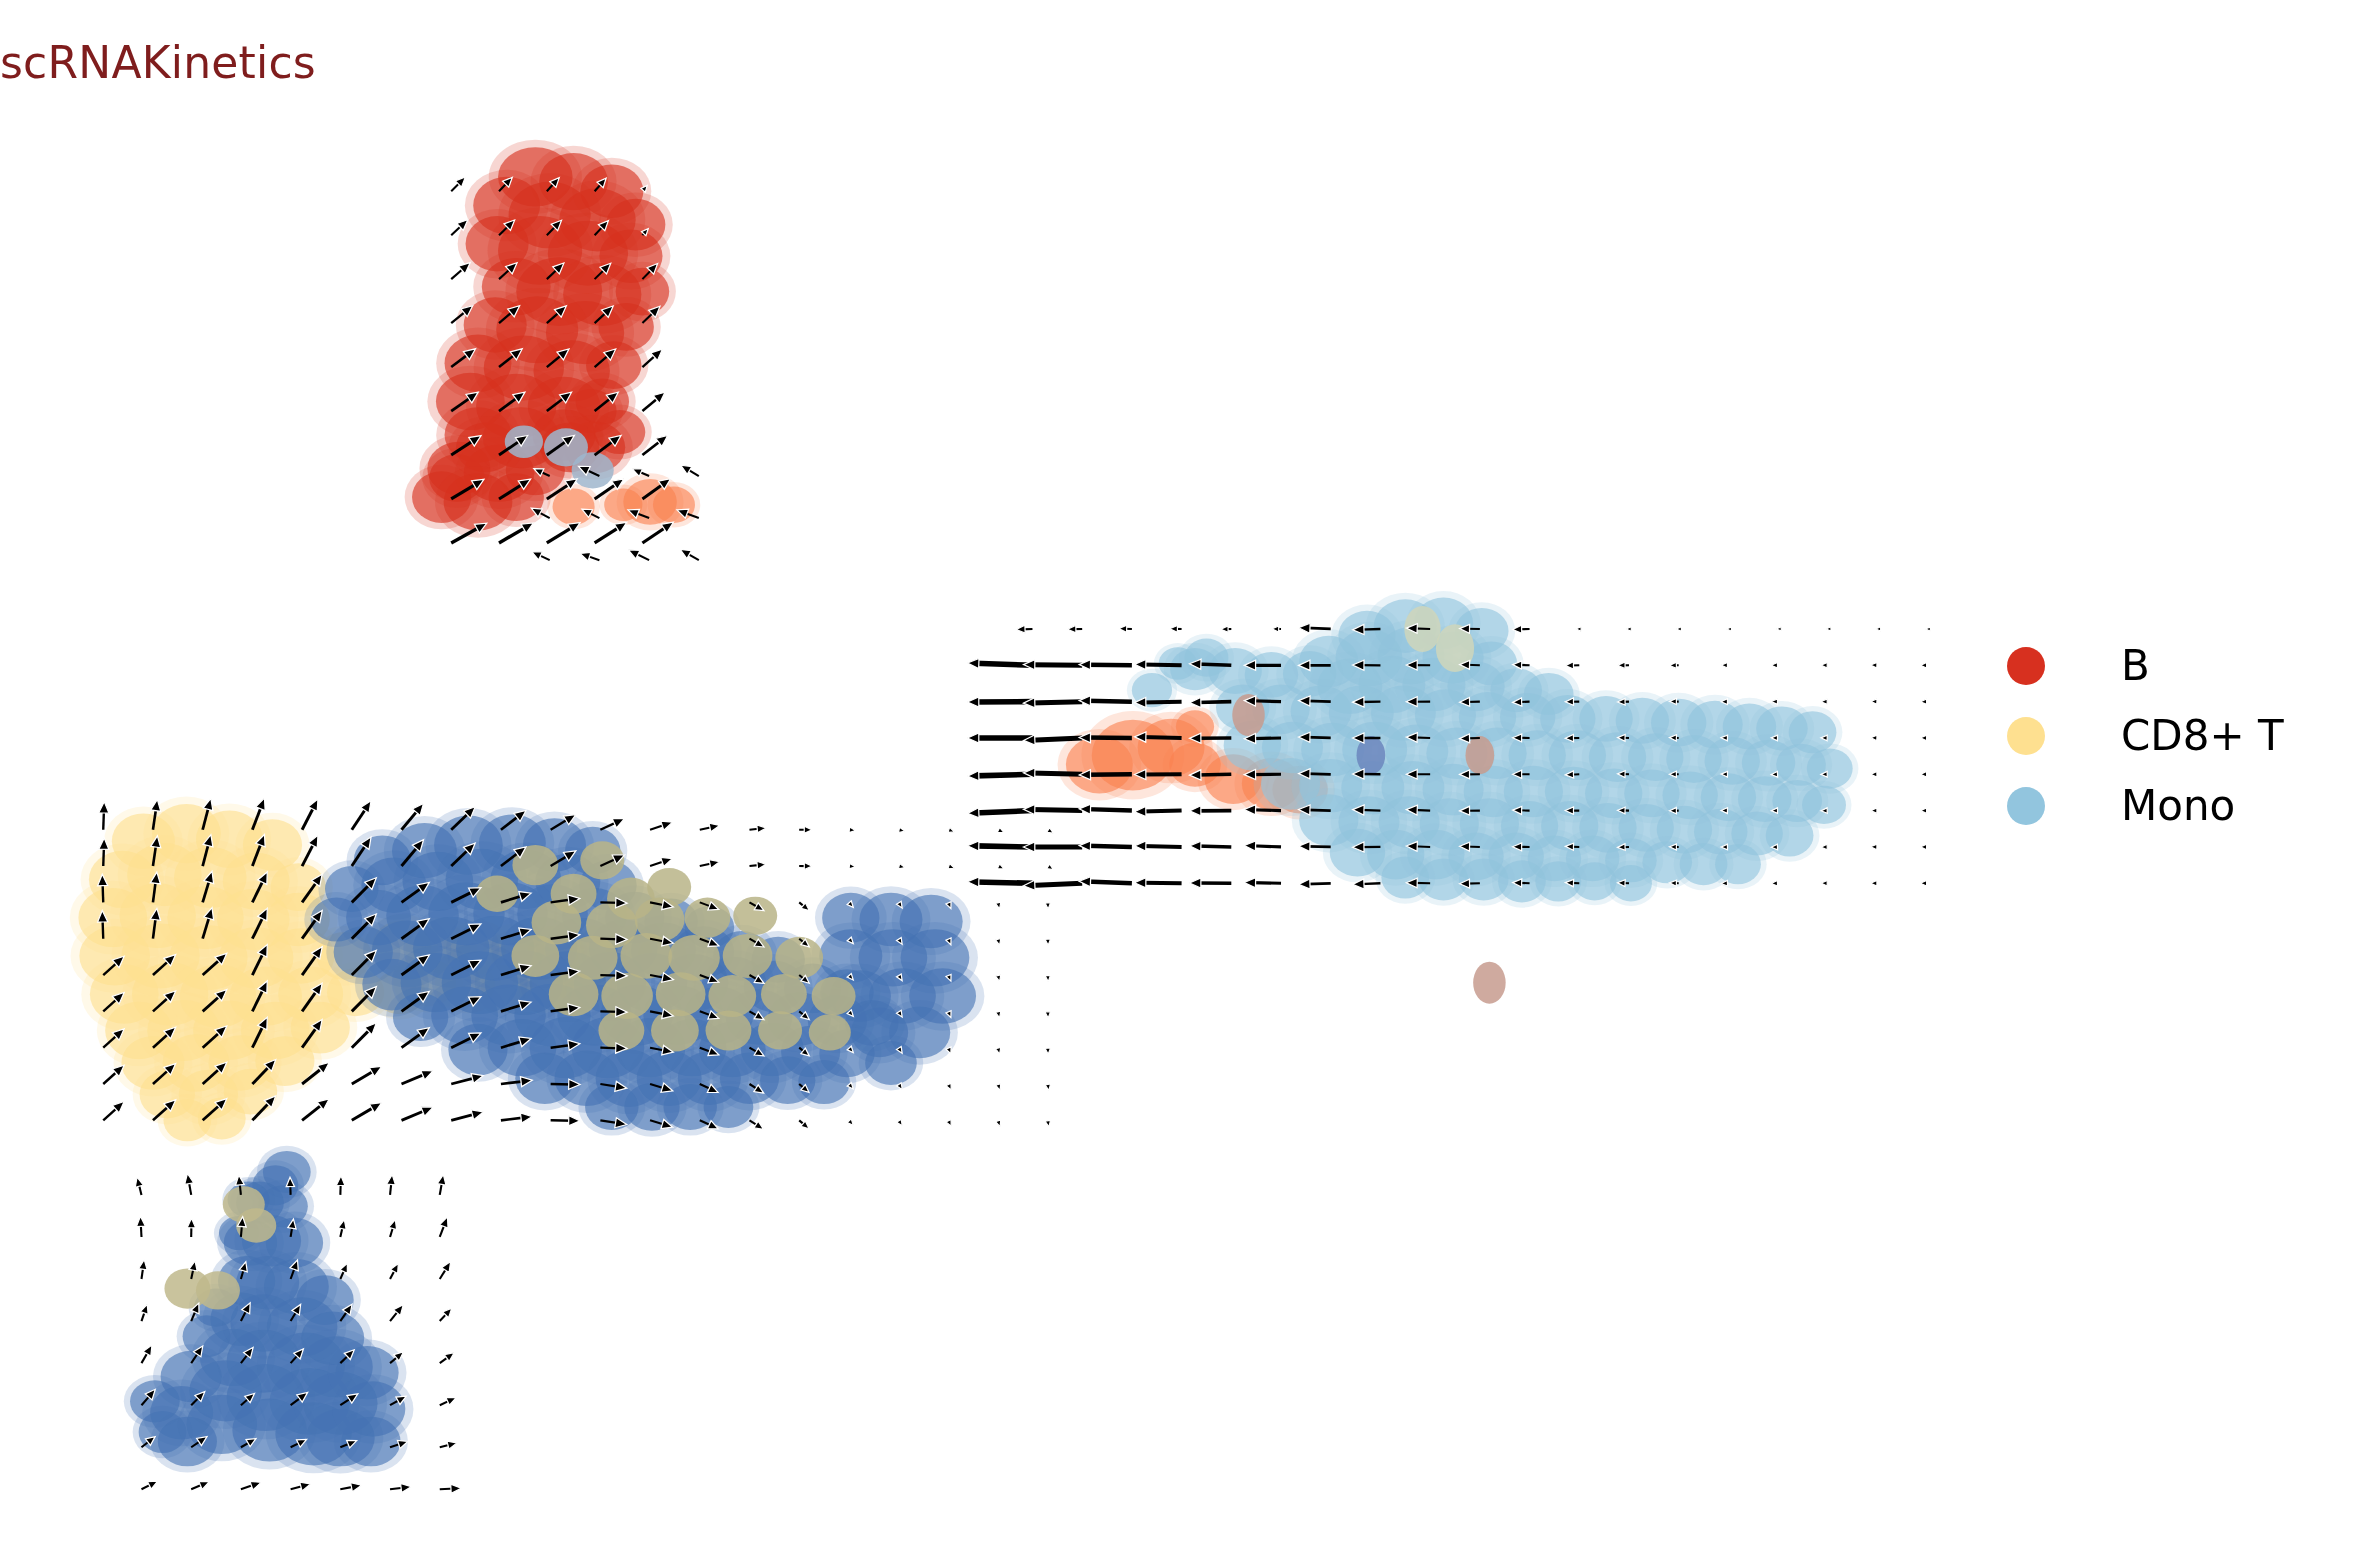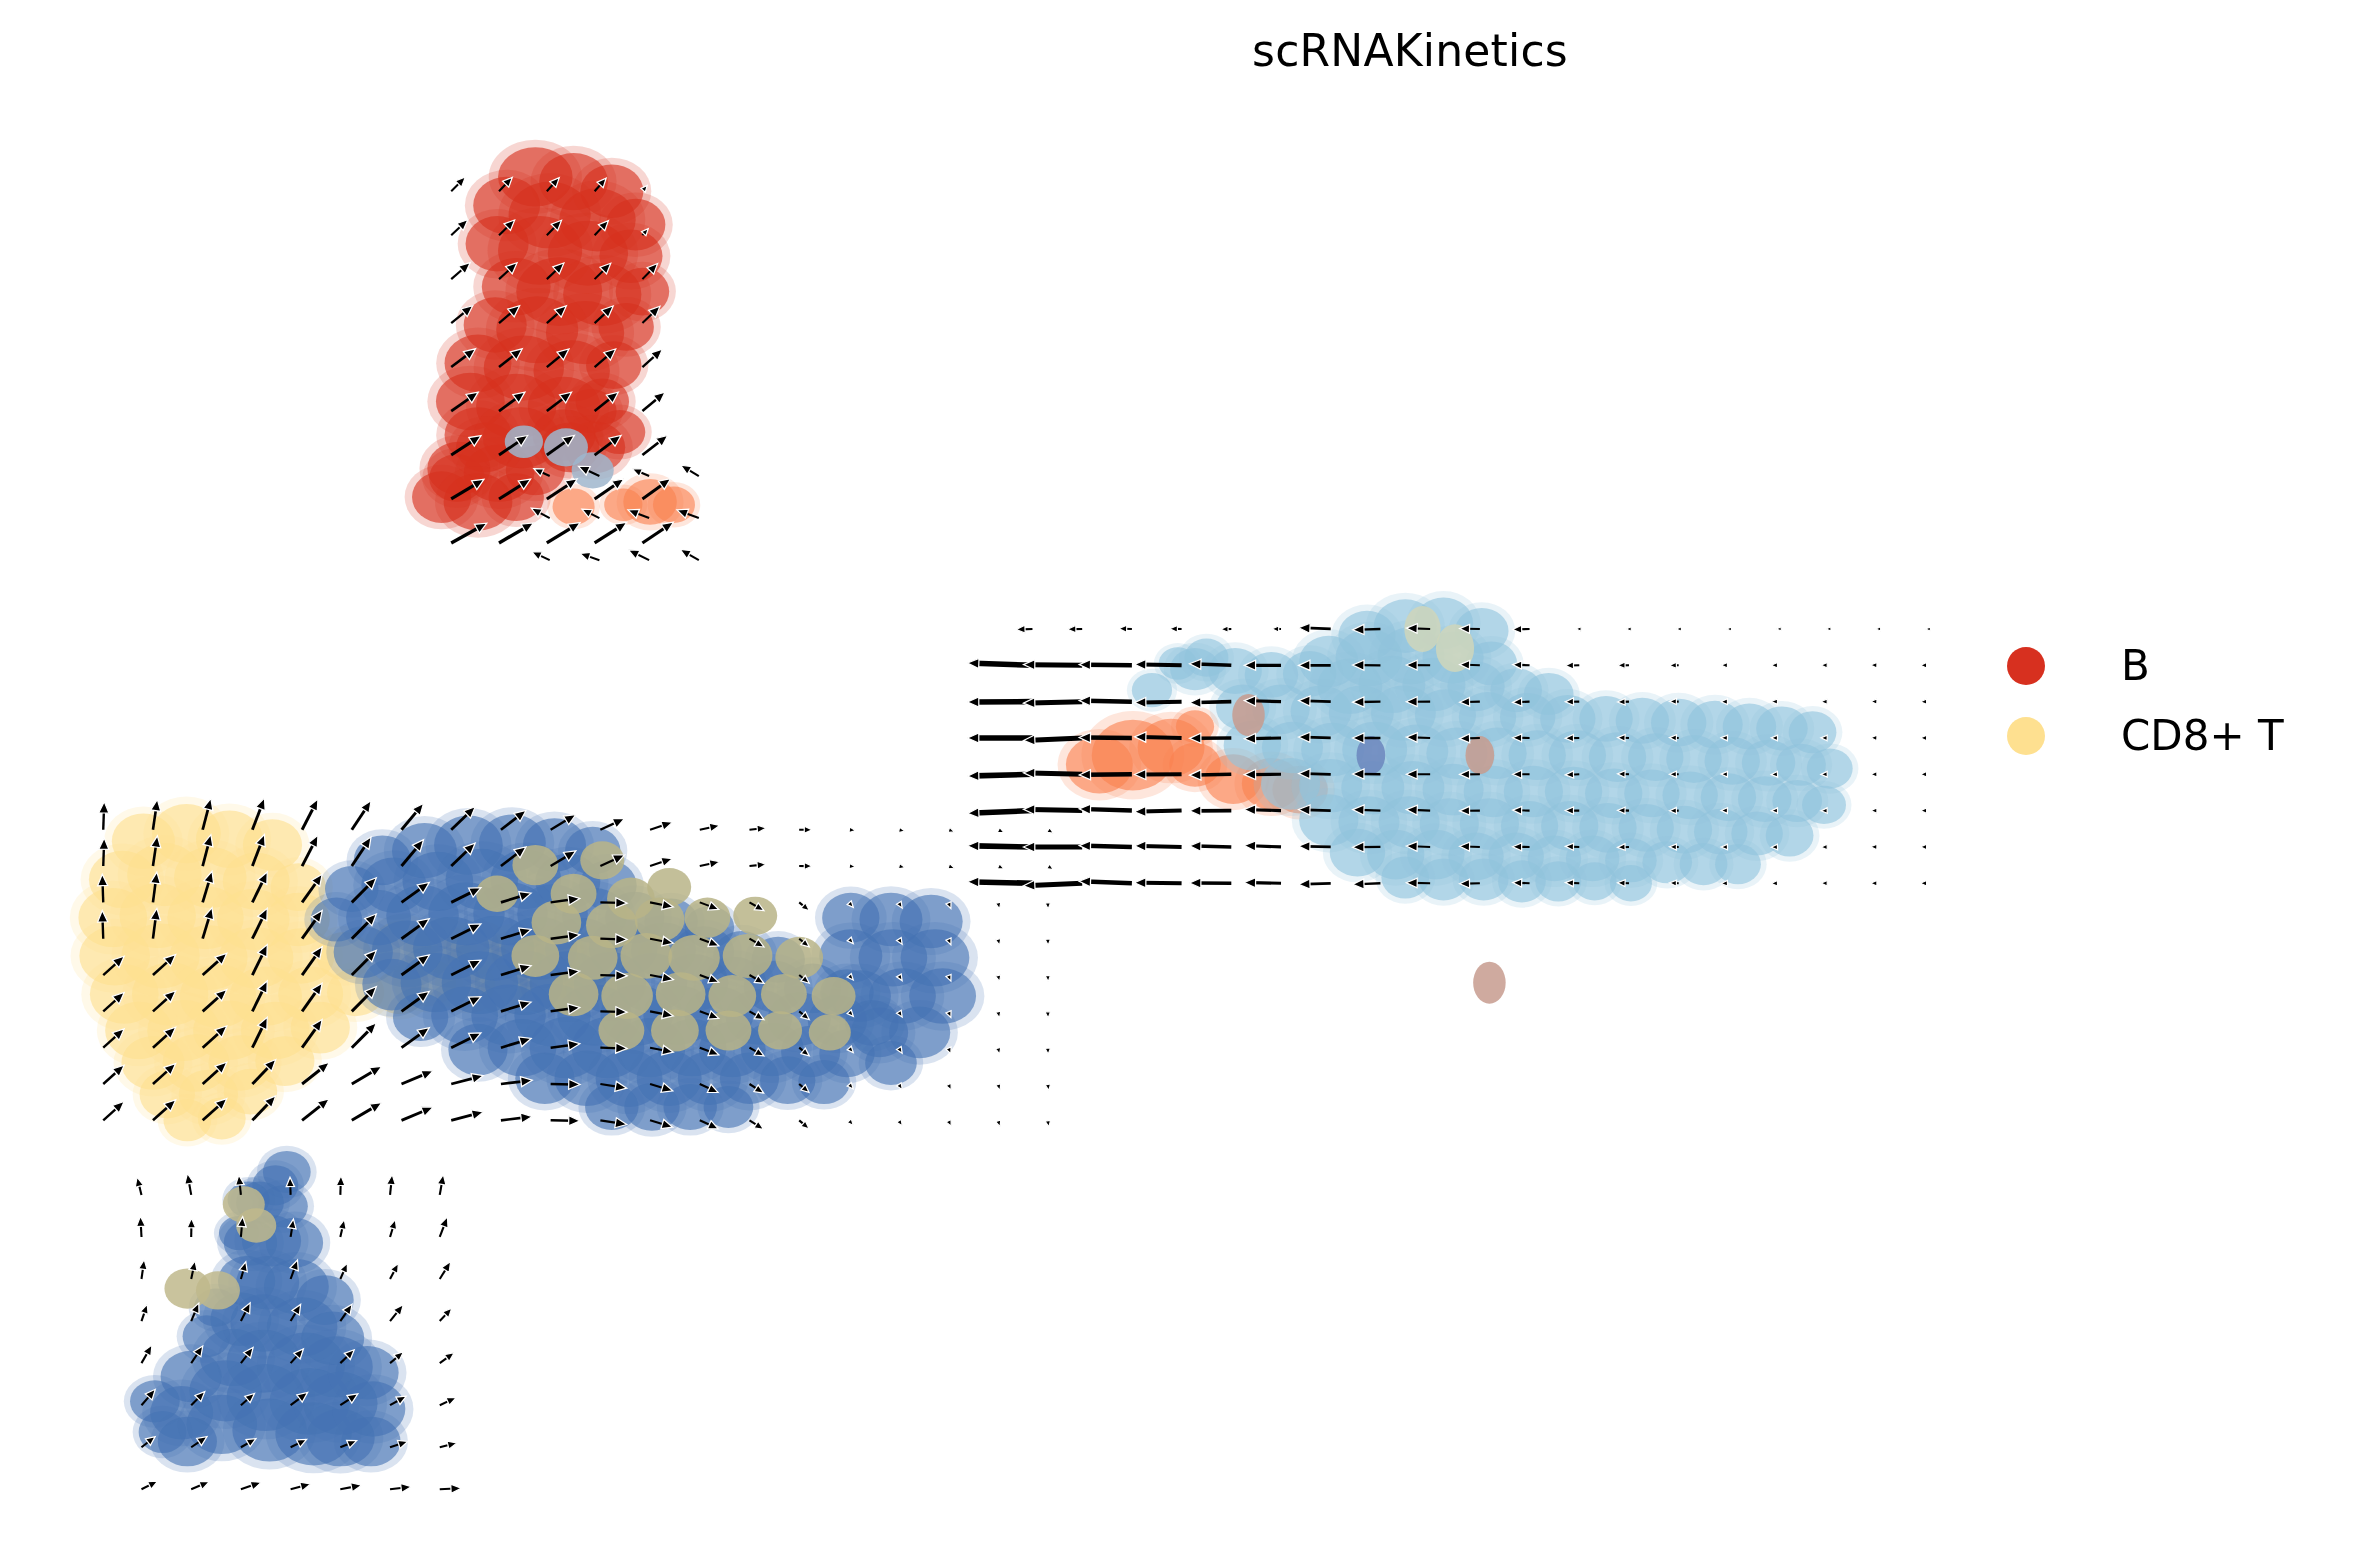--- a/index.html
+++ b/index.html
@@ -1,22 +1,22 @@
 <!DOCTYPE html>
 <html><head>
 <meta charset="utf-8">
 <style>
   html,body{margin:0;padding:0;background:#ffffff;}
   body{width:2353px;height:1561px;overflow:hidden;
        font-family:"DejaVu Sans","Liberation Sans",sans-serif;}
   #root{position:relative;width:2353px;height:1561px;background:#ffffff;}
 
   #plot-title{
-    position:absolute;left:0;top:25px;width:1568px;text-align:right;
-    font-size:44px;color:#000000;letter-spacing:0.2px;white-space:nowrap;
+    position:absolute;left:0;top:37px;width:1568px;text-align:left;
+    font-size:44px;color:#7f1d1d;letter-spacing:0.2px;white-space:nowrap;
   }
 
   #canvas-area{position:absolute;left:0;top:0;width:1998px;height:1561px;}
   #velocity-svg{position:absolute;left:0;top:0;width:1998px;height:1561px;}
 
   #legend{position:absolute;left:2007px;top:631px;width:346px;}
   .legend-row{display:flex;align-items:center;height:70px;}
   .legend-swatch{width:38px;height:38px;border-radius:50%;flex:0 0 auto;}
   .legend-label{margin-left:76px;font-size:42px;color:#000000;
                 line-height:1;white-space:nowrap;}
@@ -2453,16 +2453,20 @@
 
   <div id="legend">
     <div class="legend-row">
       <span class="legend-swatch" style="background: rgb(215, 48, 31);"></span>
       <span class="legend-label">B</span>
     </div>
     <div class="legend-row">
       <span class="legend-swatch" style="background: rgb(254, 224, 144);"></span>
       <span class="legend-label">CD8+ T</span>
     </div>
+    <div class="legend-row">
+      <span class="legend-swatch" style="background: rgb(146, 197, 222);"></span>
+      <span class="legend-label">Mono</span>
+    </div>
   </div>
 
 </div>
 
 
 </body></html>

